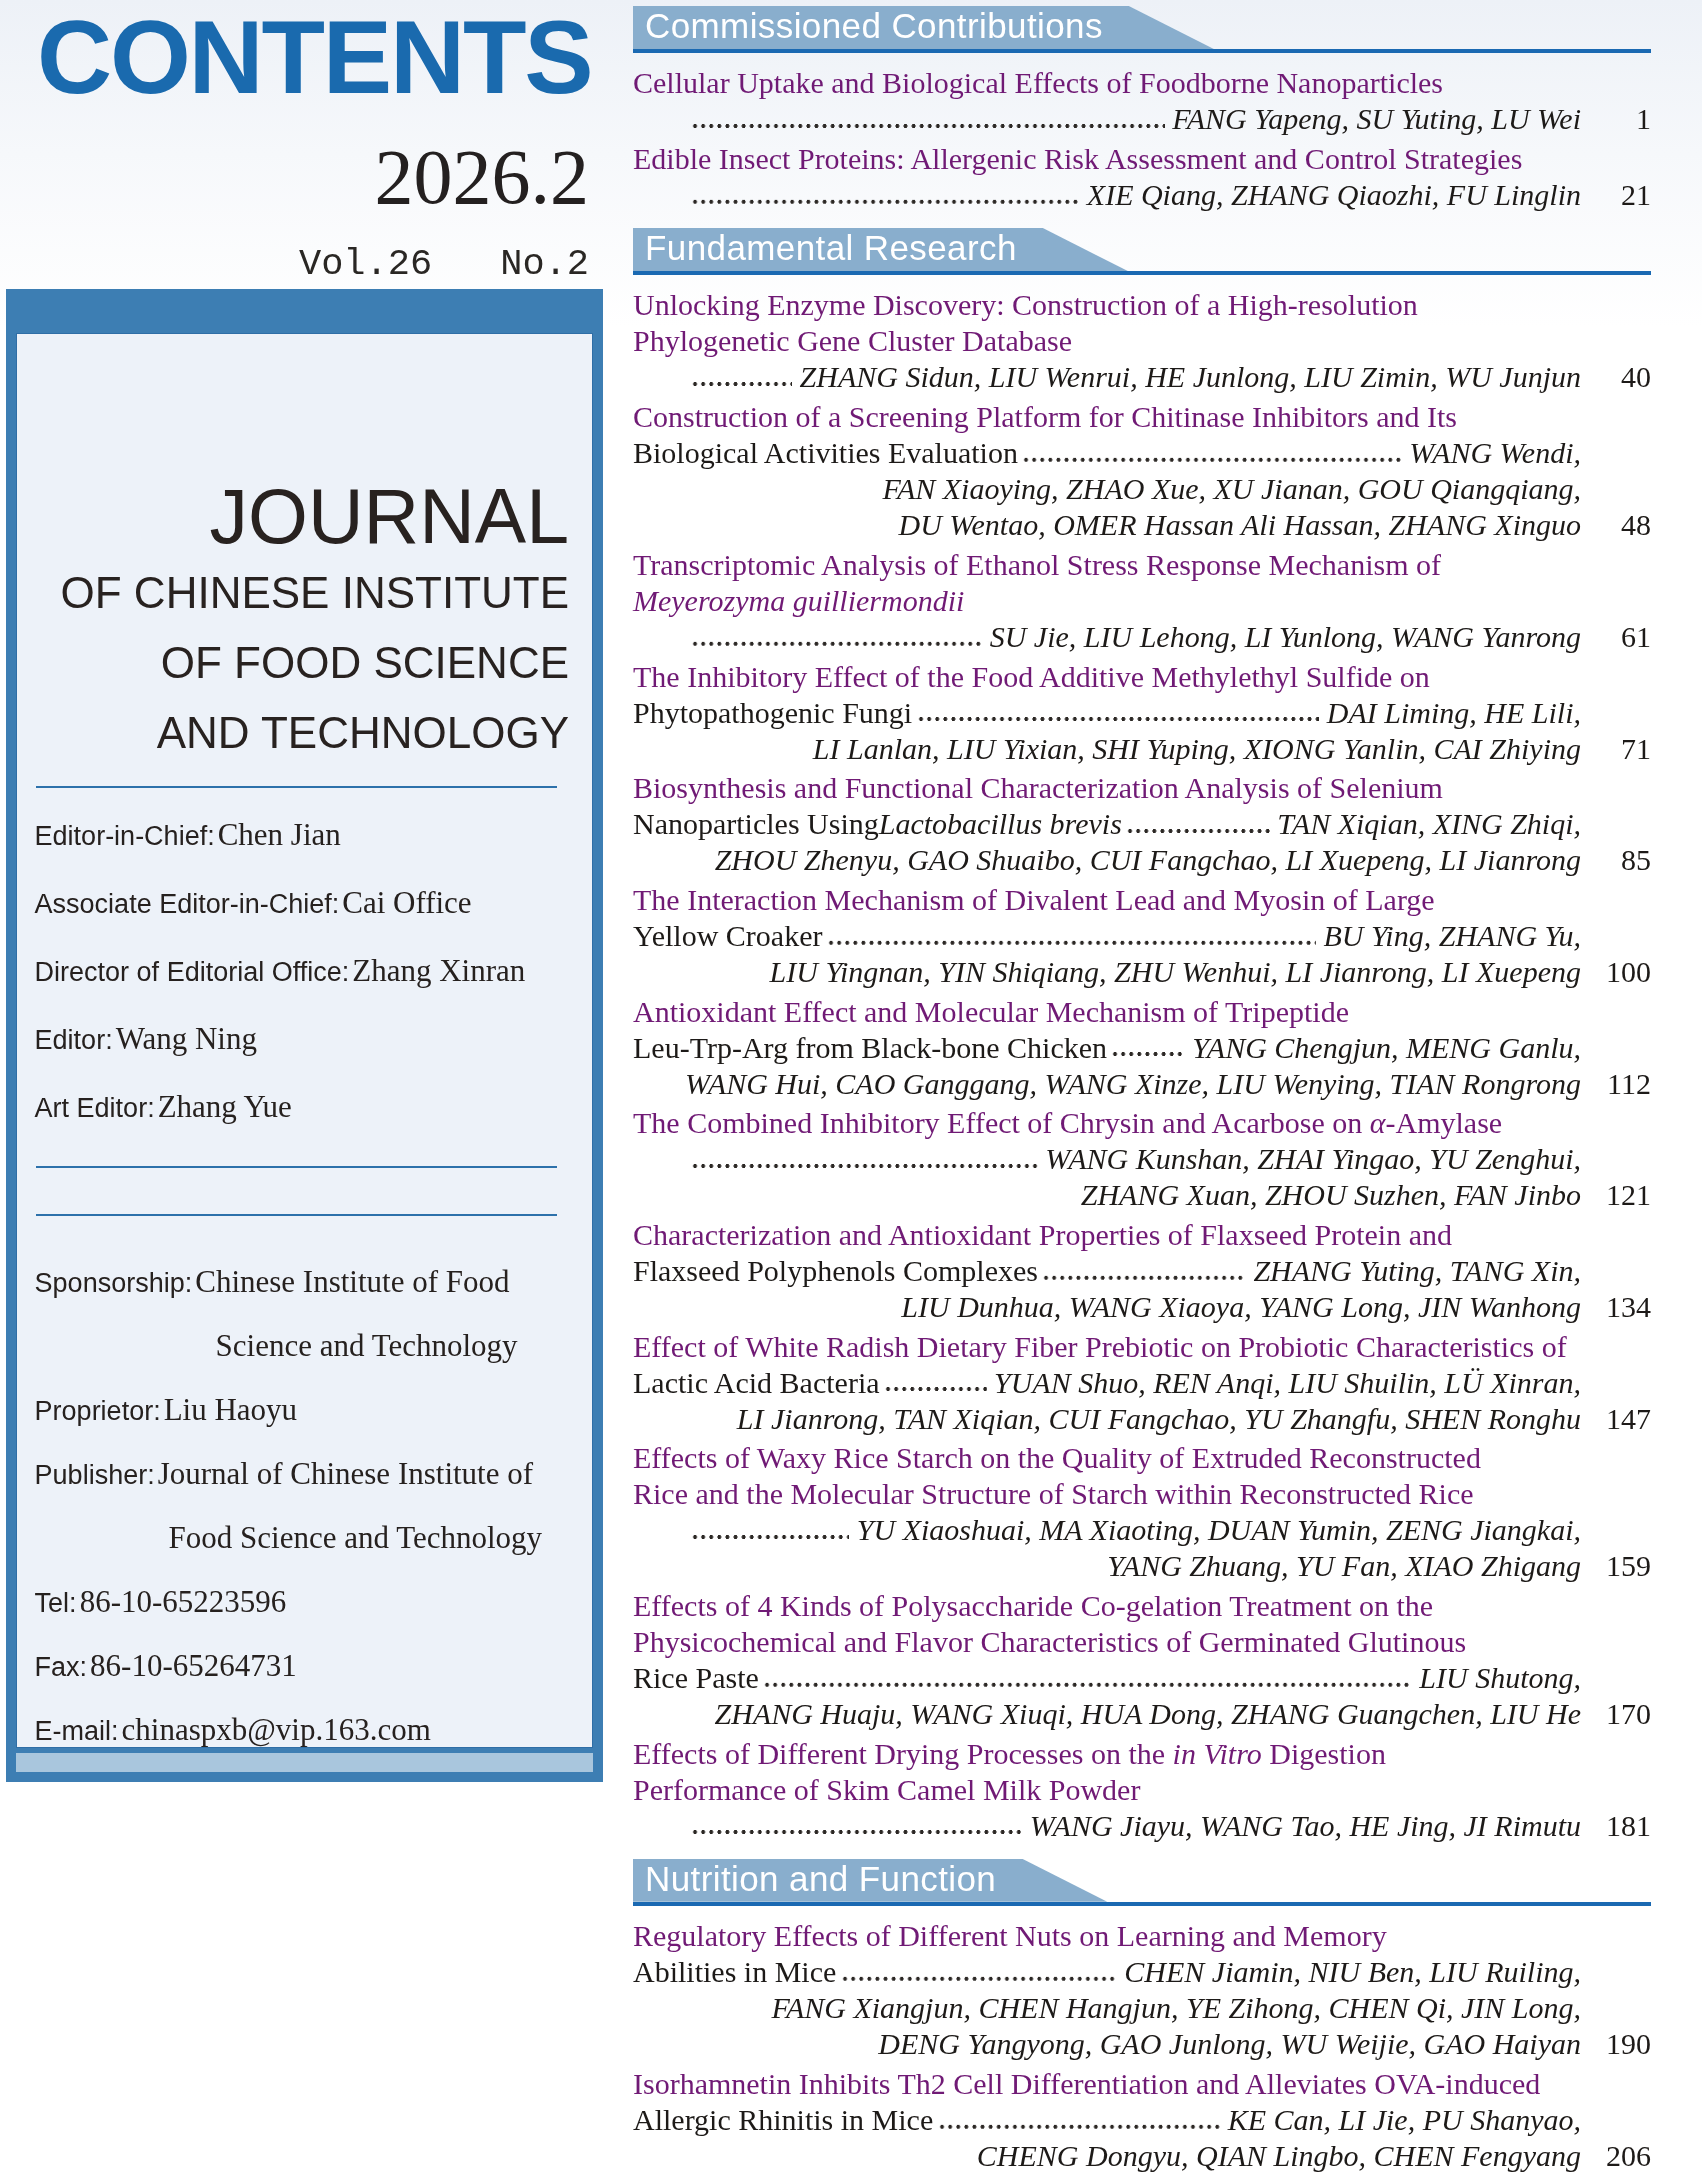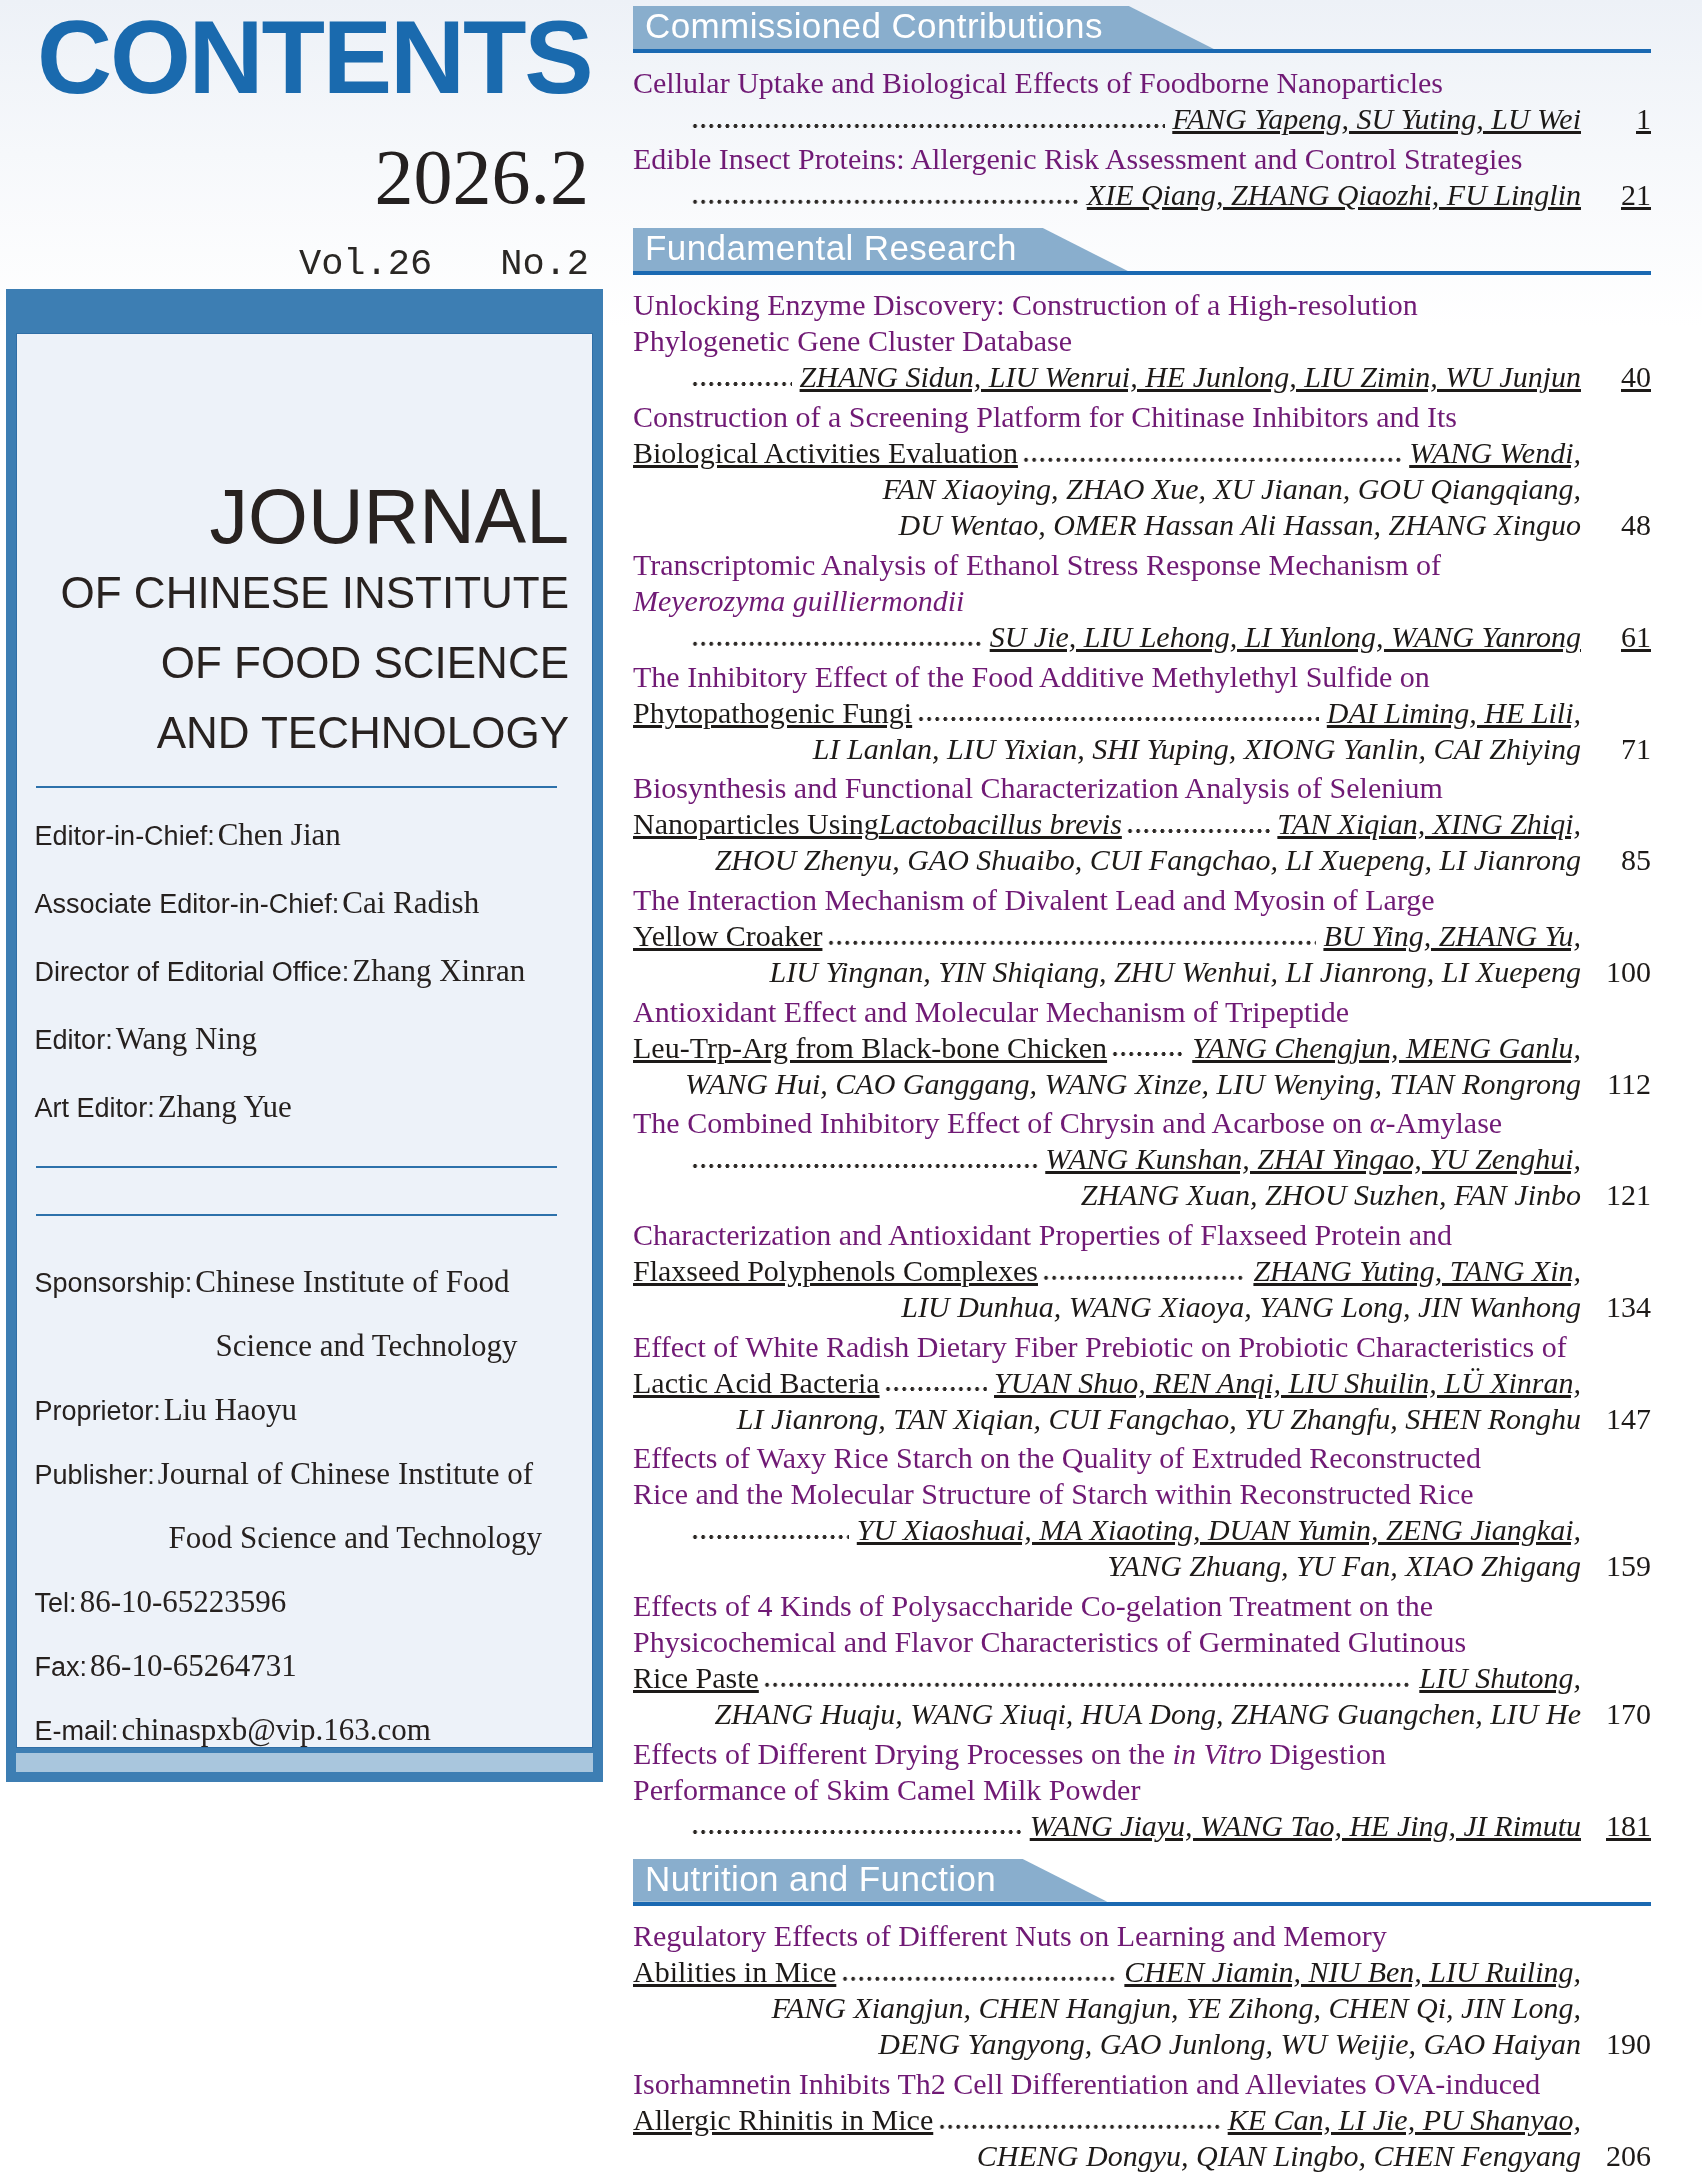--- a/index.html
+++ b/index.html
@@ -63,21 +63,21 @@
   }
   .banner-text{
     font-family:"Liberation Sans",sans-serif;font-size:35px;color:#ffffff;
     white-space:nowrap;letter-spacing:0.4px;
   }
   .rule{height:4.4px;background:var(--rule_blue,#1a69b2);width:100%;}
   .entries{margin-top:12px;}
   .entry{margin-bottom:3.7px;}
   .line{font-size:30px;line-height:36px;white-space:nowrap;}
   .t-line{display:block;color:#701a75;font-family:Liberation Serif, serif;}
-  .l-line{display:flex;align-items:flex-end;color:#1d1a18;text-decoration:underline;}
+  .l-line{display:flex;align-items:flex-end;color:#1d1a18;}
   .a-line{display:flex;align-items:flex-end;}
   .it{font-style:italic;}
   .dots{
     flex:1 1 auto;height:9.6px;margin:0 7.4px 6.7px 4.4px;
     background-image:radial-gradient(circle, #2b2724 1.7px, transparent 2.1px);
     background-size:8.1px 9.6px;background-repeat:repeat-x;background-position:left center;
   }
   .no-left{margin-left:58px;}
   .spacer{flex:1 1 auto;}
   .authors{font-style:italic;color:#1d1a18;}
@@ -99,21 +99,21 @@
   <div class="panel">
     <div class="jt">
       <div class="jt-main">JOURNAL</div>
       <div class="jt-sub">OF CHINESE INSTITUTE</div>
       <div class="jt-sub">OF FOOD SCIENCE</div>
       <div class="jt-sub">AND TECHNOLOGY</div>
     </div>
     <div class="divider d1"></div>
     <div class="editors" id="editors">
         <div class="ed-row"><span class="lab">Editor-in-Chief:</span> <span class="val">Chen Jian</span></div>
-        <div class="ed-row"><span class="lab">Associate Editor-in-Chief:</span> <span class="val">Cai Radish</span></div>
+        <div class="ed-row"><span class="lab">Associate Editor-in-Chief:</span> <span class="val">Cai Office</span></div>
         <div class="ed-row"><span class="lab">Director of Editorial Office:</span> <span class="val">Zhang Xinran</span></div>
         <div class="ed-row"><span class="lab">Editor:</span> <span class="val">Wang Ning</span></div>
         <div class="ed-row"><span class="lab">Art Editor:</span> <span class="val">Zhang Yue</span></div>
       </div>
     <div class="divider d2"></div>
     <div class="divider d3"></div>
     <div class="info" id="info-rows">
         <div class="in-row"><span class="lab">Sponsorship:</span> <span class="val">Chinese Institute of Food</span></div>
         <div class="in-row pad-a"><span class="val">Science and Technology</span></div>
         <div class="in-row"><span class="lab">Proprietor:</span> <span class="val">Liu Haoyu</span></div>

